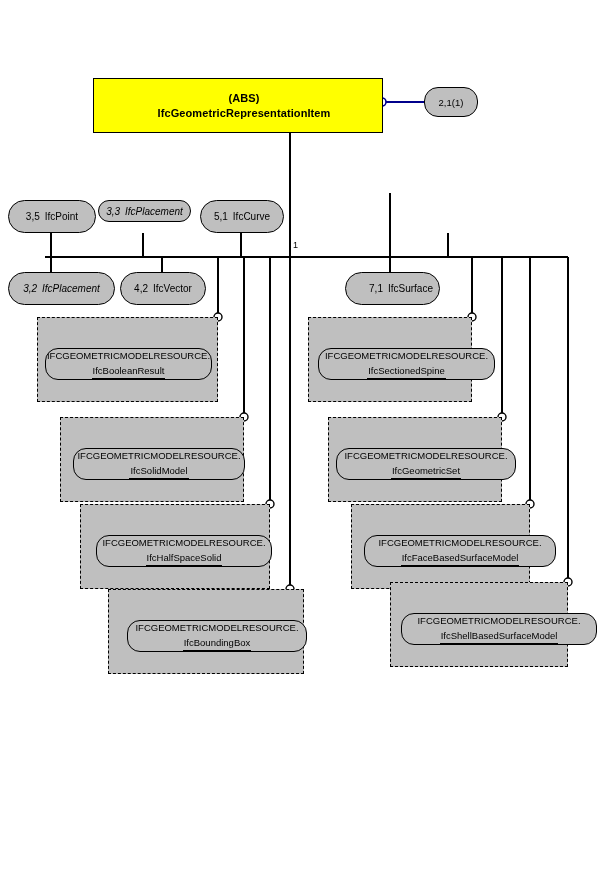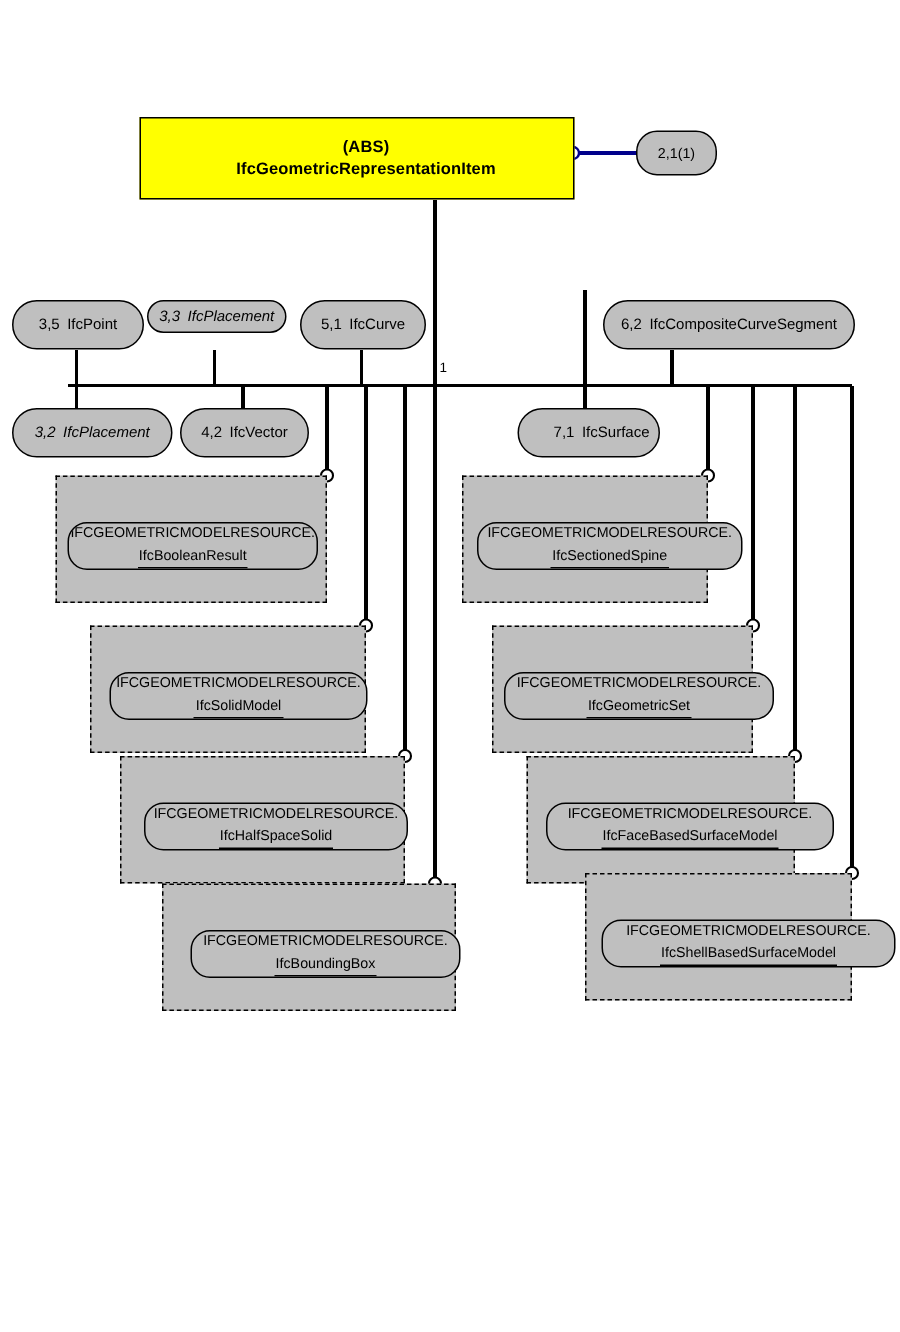--- a/index.html
+++ b/index.html
@@ -183,24 +183,20 @@
     <span class="pageref">3,3</span>
     <span>IfcPlacement</span>
   </div>
 
   <div class="oval" style="left:200px; top:200px; width:84px; height:33px;">
     <span class="pageref">5,1</span>
     <span>IfcCurve</span>
   </div>
 
 
-  <div class="oval" style="left:402px; top:200px; width:168px; height:33px;">
-    <span class="pageref">6,2</span>
-    <span>IfcCompositeCurveSegment</span>
-  </div>
 
   <div class="oval" style="left:8px; top:272px; width:107px; height:33px;font-style:italic;">
     <span class="pageref">3,2</span>
     <span>IfcPlacement</span>
   </div>
 
   <div class="oval" style="left:120px; top:272px; width:86px; height:33px;">
     <span class="pageref">4,2</span>
     <span>IfcVector</span>
   </div>

